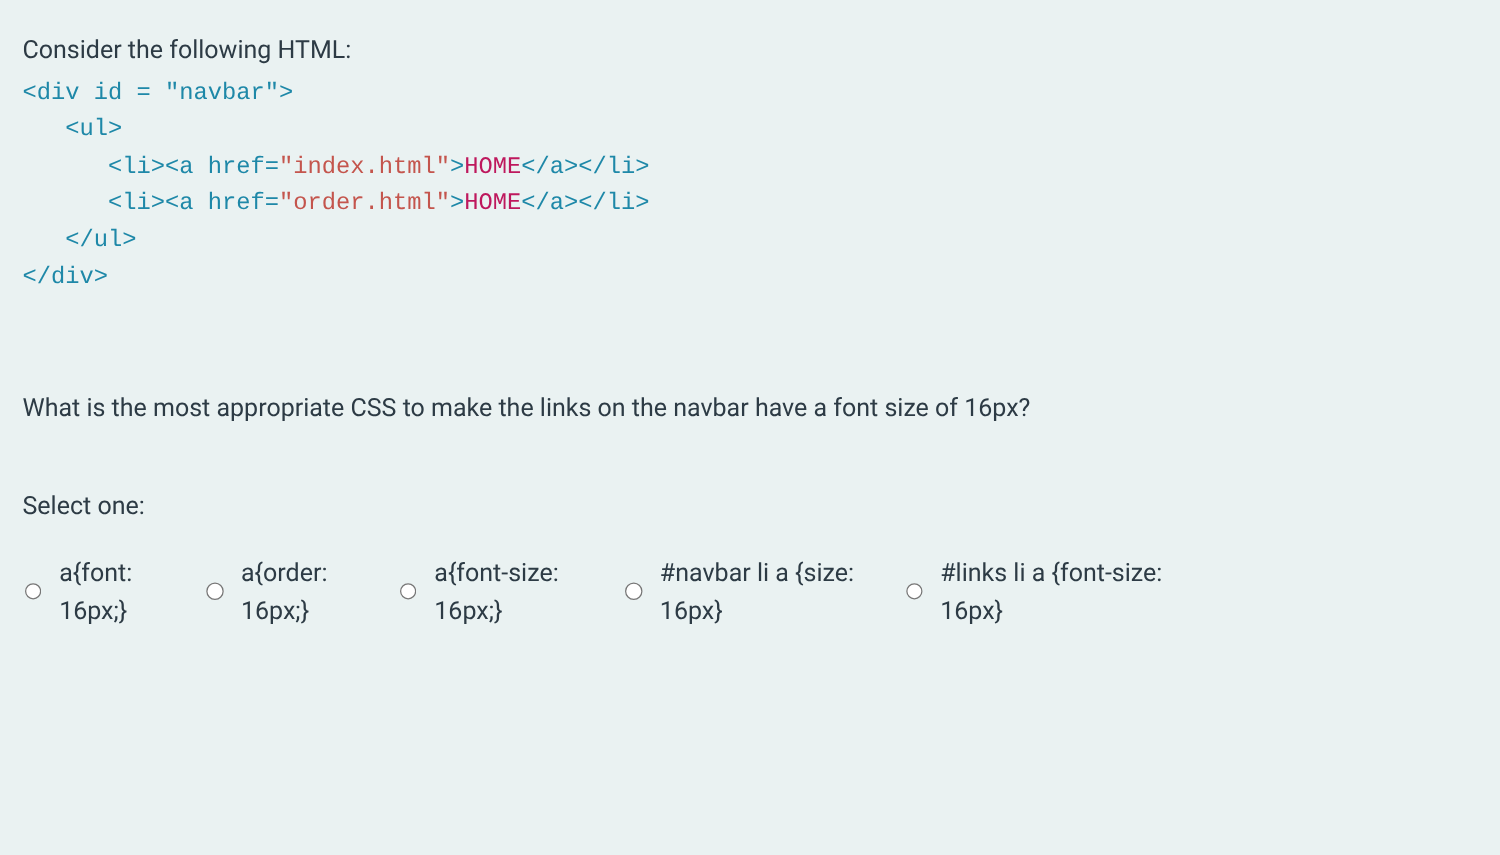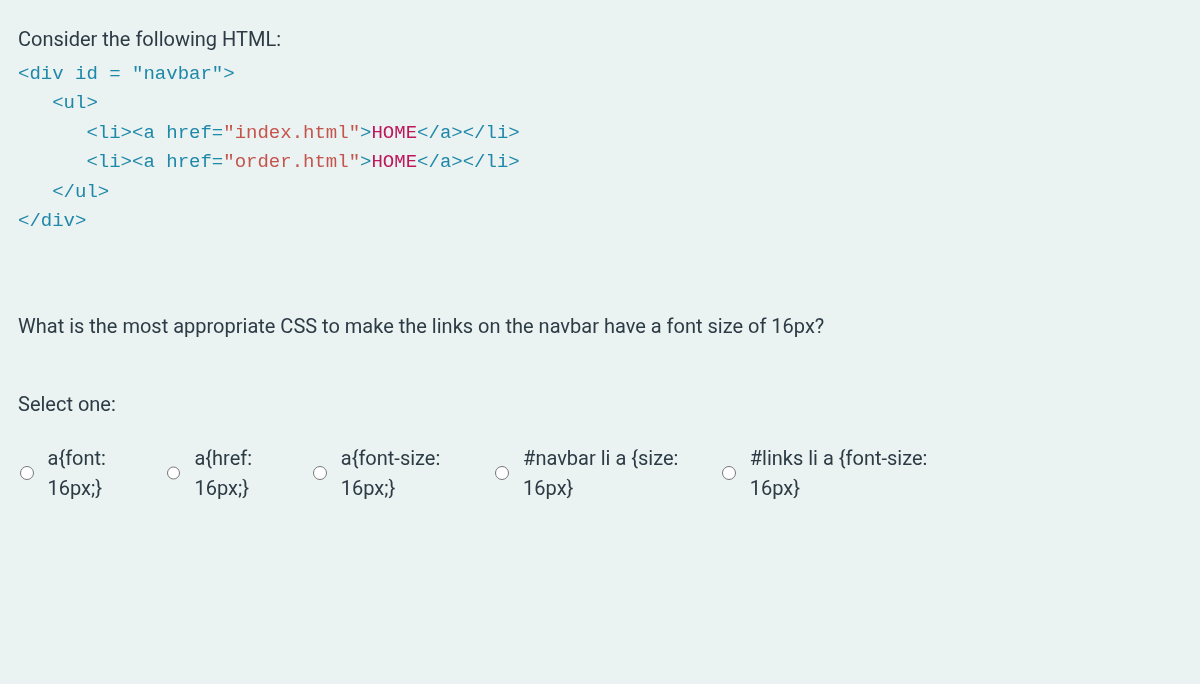--- a/index.html
+++ b/index.html
@@ -78,21 +78,21 @@
 
   <div class="select-one">Select one:</div>
 
   <div class="options">
     <div class="option">
       <input type="radio" name="q" id="opt0" style="">
       <label for="opt0">a{font: 16px;}</label>
     </div>
     <div class="option">
       <input type="radio" name="q" id="opt1" style="">
-      <label for="opt1">a{href: 16px;}</label>
+      <label for="opt1">a{order: 16px;}</label>
     </div>
     <div class="option">
       <input type="radio" name="q" id="opt2" style="">
       <label for="opt2">a{font-size: 16px;}</label>
     </div>
     <div class="option">
       <input type="radio" name="q" id="opt3" style="">
       <label for="opt3">#navbar li a {size: 16px}</label>
     </div>
     <div class="option">

